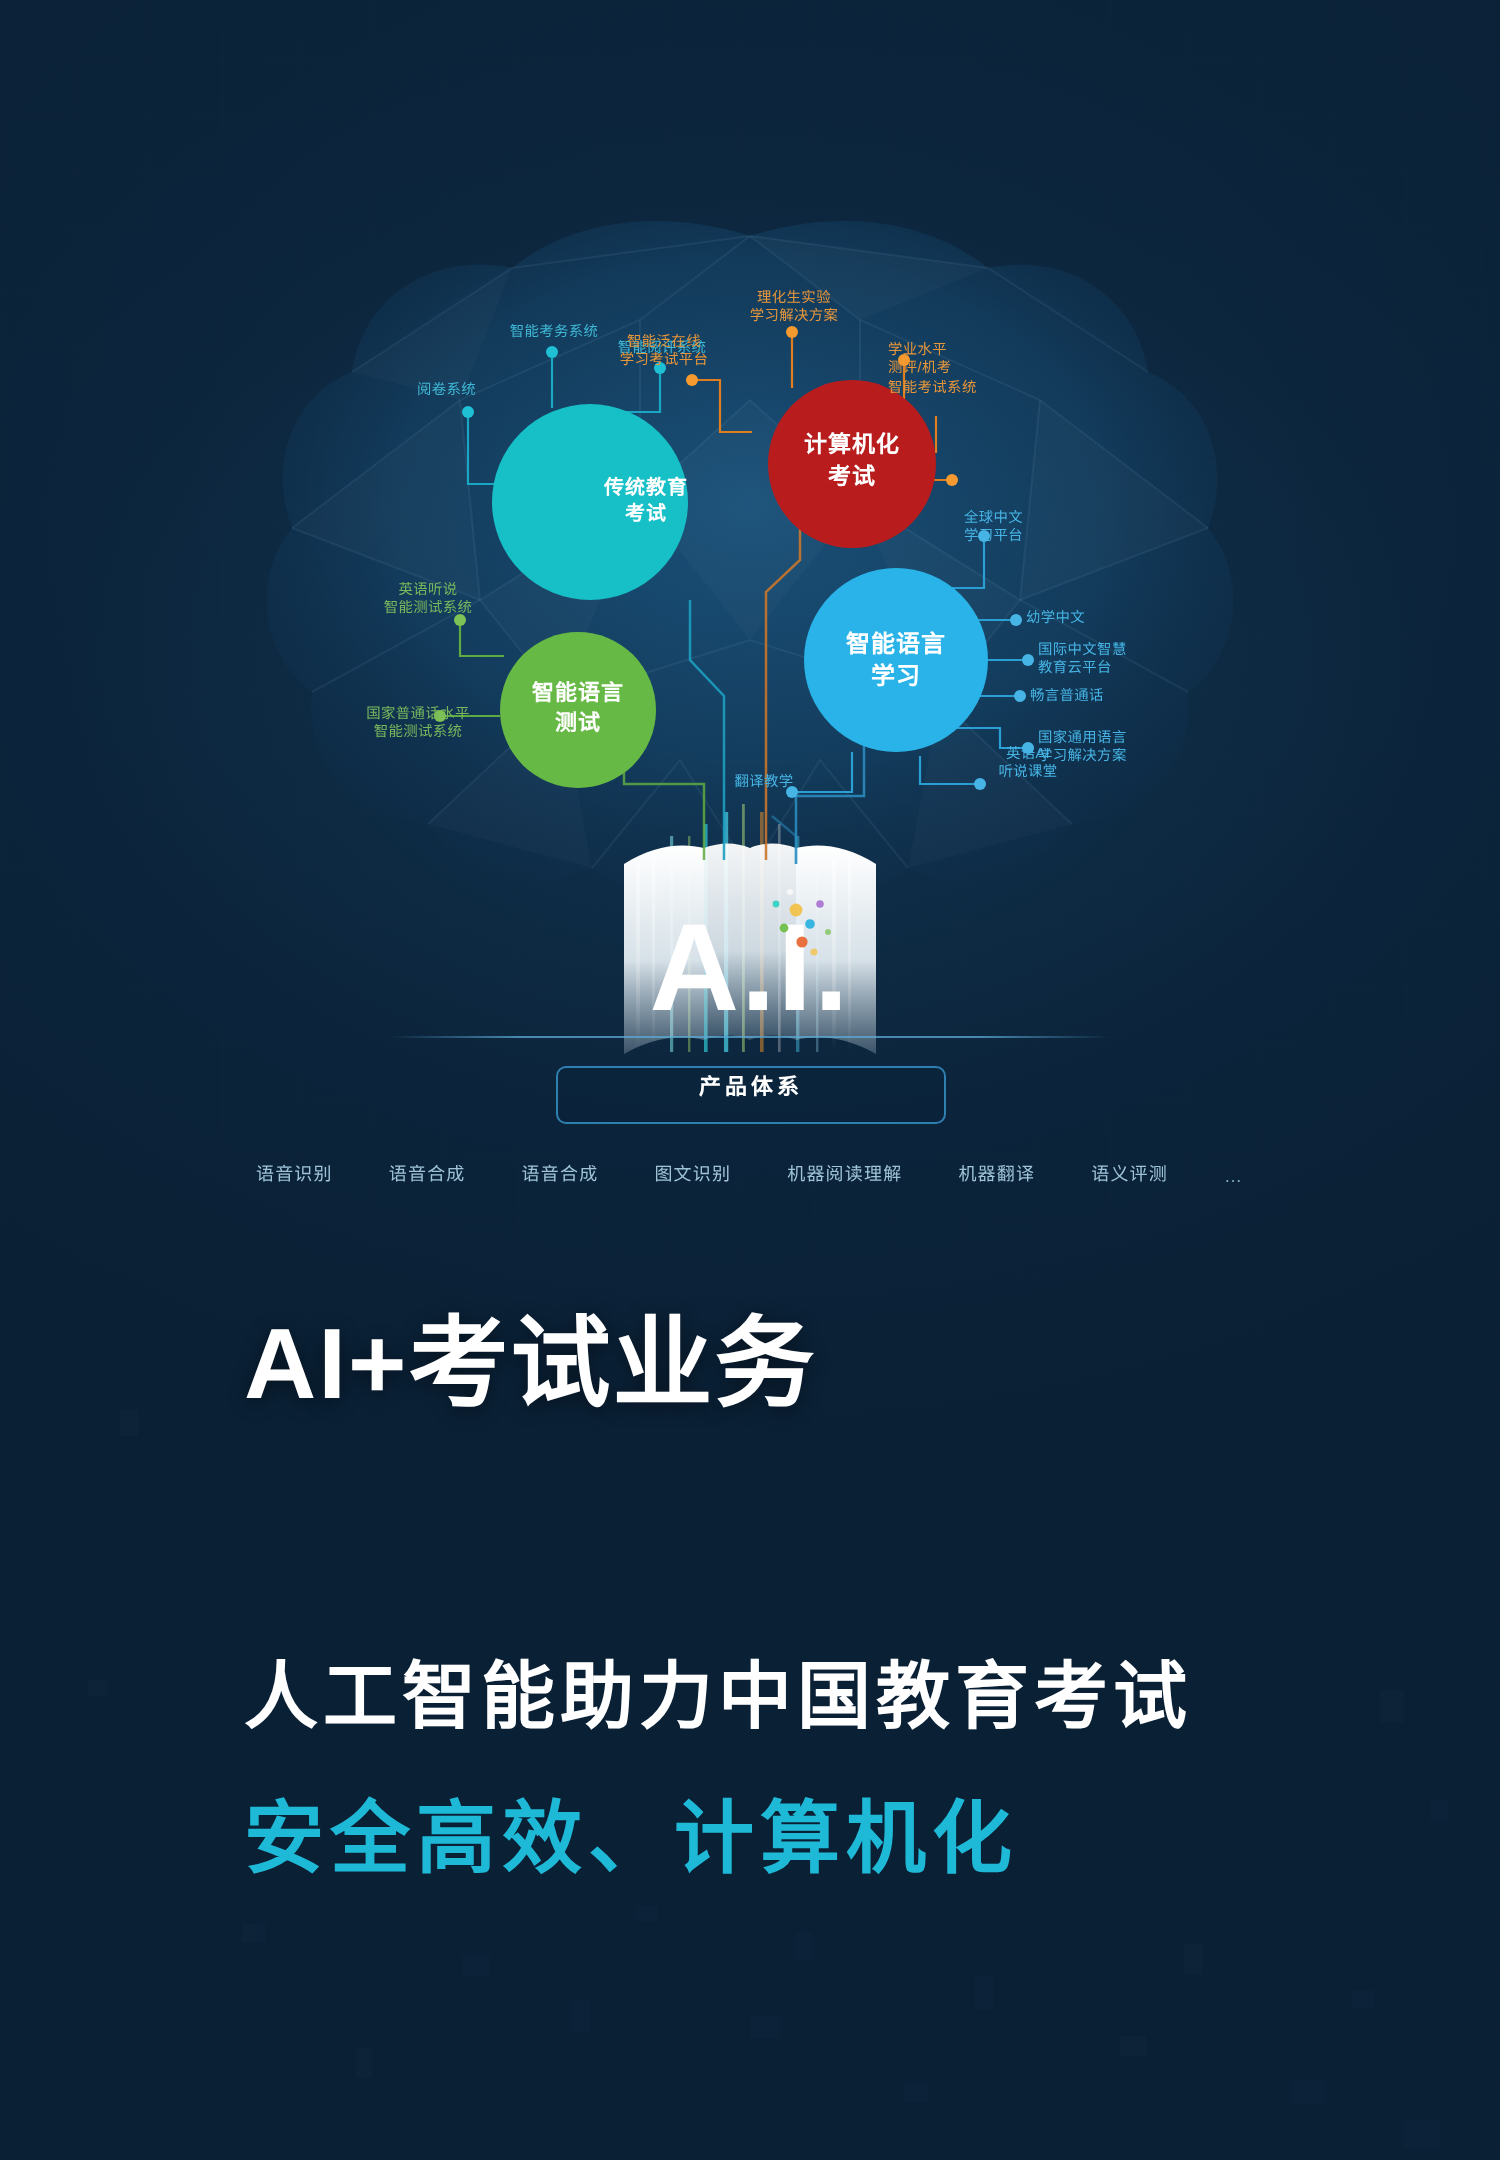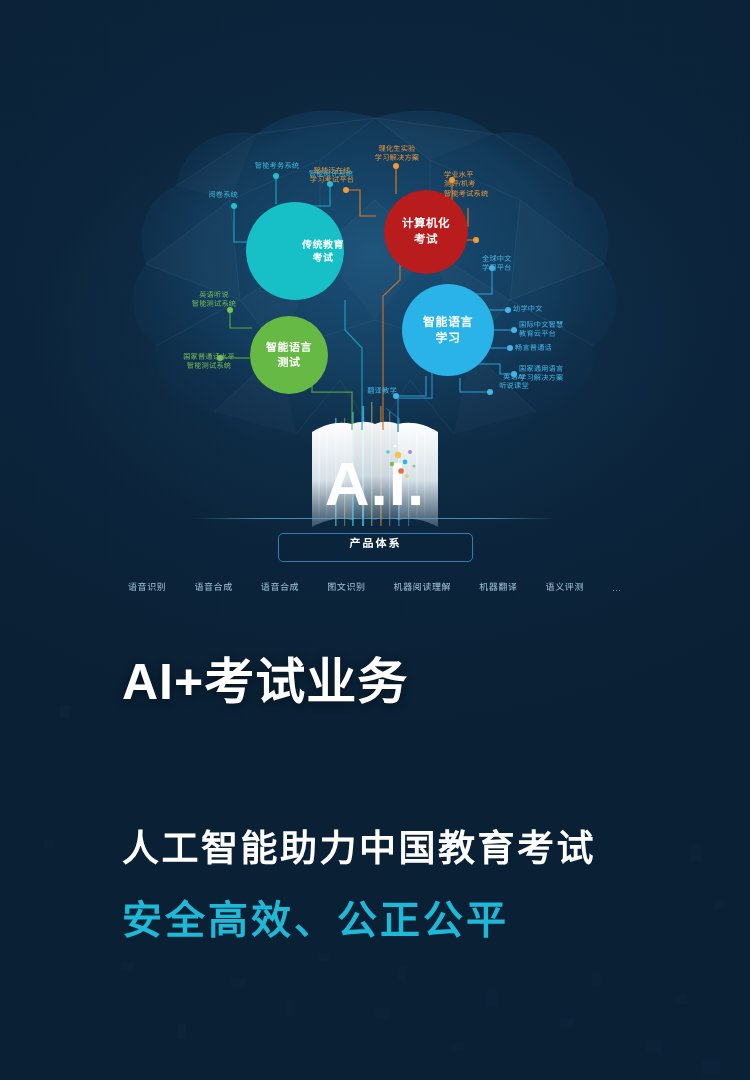--- a/index.html
+++ b/index.html
@@ -323,16 +323,16 @@
       <span class="tag">机器阅读理解</span>
       <span class="tag">机器翻译</span>
       <span class="tag">语义评测</span>
       <span class="tag dots">…</span>
     </div>
   </div>
 
   <div class="copy">
     <h1 class="headline">AI+考试业务</h1>
     <p class="sub1">人工智能助力中国教育考试</p>
-    <p class="sub2">安全高效、公正公平</p>
+    <p class="sub2">安全高效、计算机化</p>
   </div>
 
 </div>
 
 </body></html>

